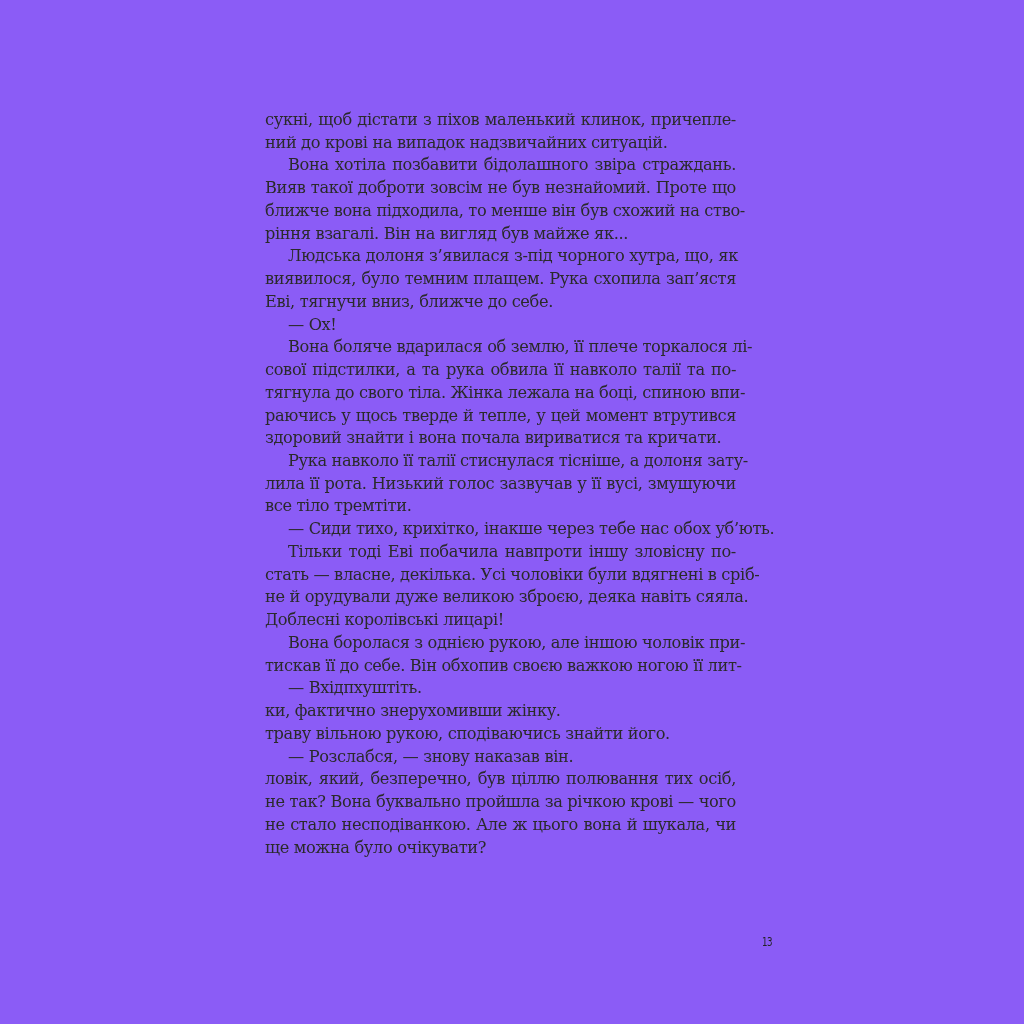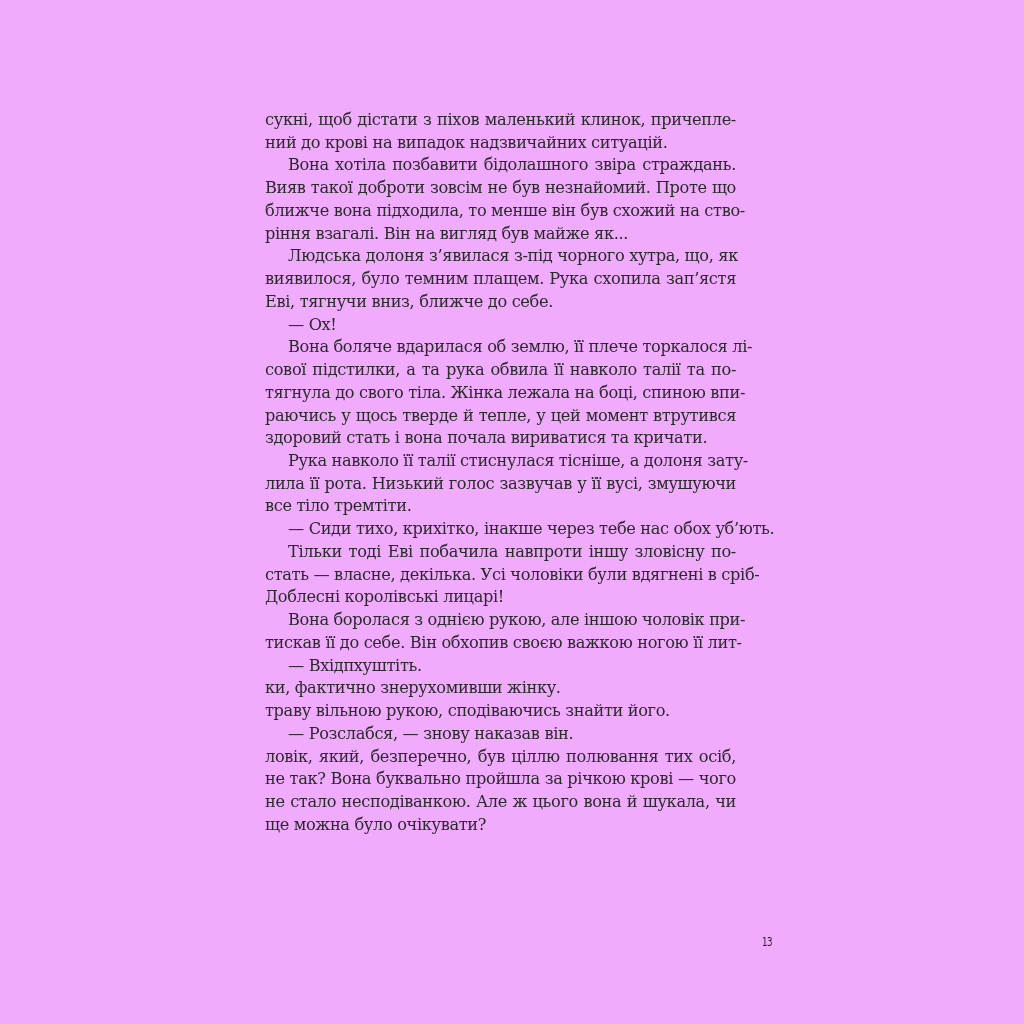--- a/index.html
+++ b/index.html
@@ -11,21 +11,21 @@
       width: 1024px;
       height: 1024px;
       position: relative;
       overflow: hidden;
     }
     .page {
       position: absolute;
       left: 0; top: 0;
       width: 1024px;
       height: 1024px;
-      background: #f0abfc;
+      background: #8b5cf6;
     }
     .text-block {
       position: absolute;
       left: 265px;
       top: 109px;
       width: 471px;
       font-family: "DejaVu Serif", "Liberation Serif", serif;
       font-size: 16.2px;
       line-height: 22.74px;
       color: #2a2a2a;
@@ -74,27 +74,28 @@
     <span class="line">ближче вона підходила, то менше він був схожий на ство-</span>
     <span class="line last">ріння взагалі. Він на вигляд був майже як...</span>
     <span class="line indent">Людська долоня з’явилася з-під чорного хутра, що, як</span>
     <span class="line">виявилося, було темним плащем. Рука схопила зап’ястя</span>
     <span class="line last">Еві, тягнучи вниз, ближче до себе.</span>
     <span class="line indent last">— Ох!</span>
     <span class="line indent">Вона боляче вдарилася об землю, її плече торкалося лі-</span>
     <span class="line">сової підстилки, а та рука обвила її навколо талії та по-</span>
     <span class="line">тягнула до свого тіла. Жінка лежала на боці, спиною впи-</span>
     <span class="line">раючись у щось тверде й тепле, у цей момент втрутився</span>
-    <span class="line last">здоровий стать і вона почала вириватися та кричати.</span>
+    <span class="line last">здоровий знайти і вона почала вириватися та кричати.</span>
     <span class="line indent">Рука навколо її талії стиснулася тісніше, а долоня зату-</span>
     <span class="line">лила її рота. Низький голос зазвучав у її вусі, змушуючи</span>
     <span class="line last">все тіло тремтіти.</span>
     <span class="line indent">— Сиди тихо, крихітко, інакше через тебе нас обох уб’ють.</span>
     <span class="line indent">Тільки тоді Еві побачила навпроти іншу зловісну по-</span>
     <span class="line">стать — власне, декілька. Усі чоловіки були вдягнені в сріб-</span>
+    <span class="line">не й орудували дуже великою зброєю, деяка навіть сяяла.</span>
     <span class="line italic last">Доблесні королівські лицарі!</span>
     <span class="line indent">Вона боролася з однією рукою, але іншою чоловік при-</span>
     <span class="line">тискав її до себе. Він обхопив своєю важкою ногою її лит-</span>
     <span class="line indent last">— Вхідпхуштіть.</span>
     <span class="line last">ки, фактично знерухомивши жінку.</span>
     <span class="line last">траву вільною рукою, сподіваючись знайти його.</span>
     <span class="line indent last">— Розслабся, — знову наказав він.</span>
     <span class="line">ловік, який, безперечно, був ціллю полювання тих осіб,</span>
     <span class="line">не так? Вона буквально пройшла за річкою крові — чого</span>
     <span class="line">не стало несподіванкою. Але ж цього вона й шукала, чи</span>

